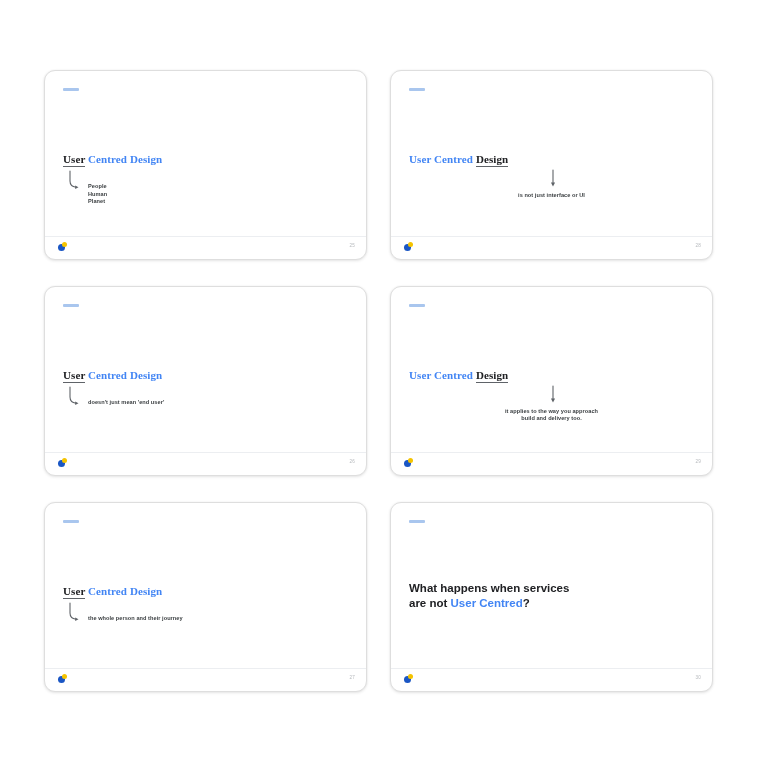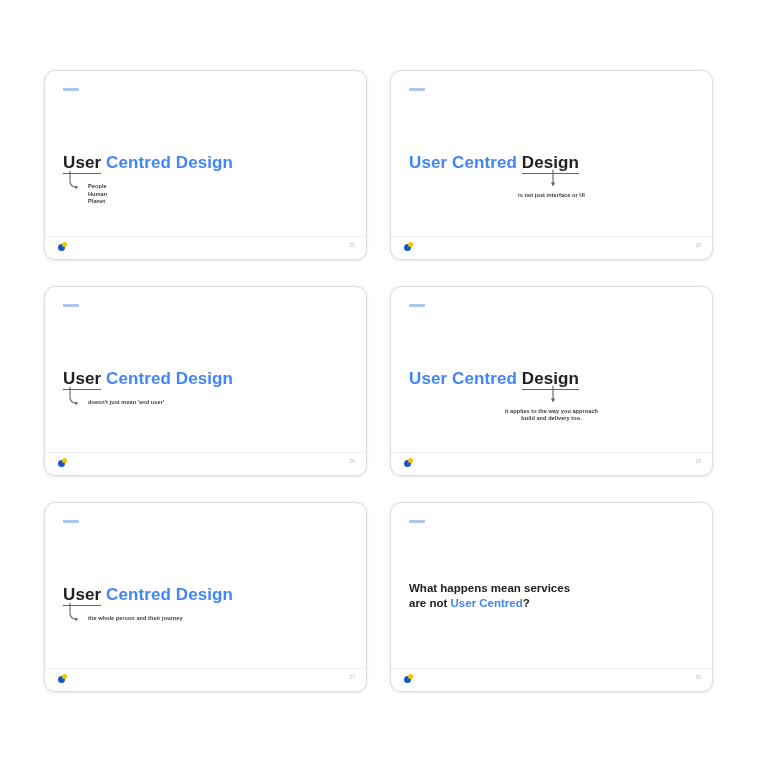--- a/index.html
+++ b/index.html
@@ -48,25 +48,26 @@
     top: 17px;
     width: 16px;
     height: 3px;
     background: #a9c6ee;
     border-radius: 1px;
   }
   
   .headline {
     position: absolute;
     left: 18px;
-    font-size: 17px;
+    font-size: 11px;
     font-weight: bold;
     letter-spacing: 0.1px;
     white-space: nowrap;
     color: #202124;
+    font-family: Liberation Serif, serif;
   }
   .headline.pos-a { top: 82px; }
   .headline .hl-blue { color: #4285f4; }
   .headline .hl-dark { color: #202124; }
   .hl-underline {
     border-bottom: 1.4px solid #5f6368;
     padding-bottom: 1px;
   }
   
   .question {
@@ -282,21 +283,21 @@
         </div>
         <div class="page-num">27</div>
       </div>
     </div>
   </div>
 
   <div class="slide">
     <div class="slide-inner">
       <div class="top-dash"></div>
       <div class="question">
-        <span>What happens mean services</span><br>
+        <span>What happens when services</span><br>
         <span>are not </span><span class="hl-blue">User Centred</span><span>?</span>
       </div>
       <div class="footer">
         <div class="logo-mark">
           <div class="logo-blue"></div>
           <div class="logo-yellow"></div>
         </div>
         <div class="page-num">30</div>
       </div>
     </div>

